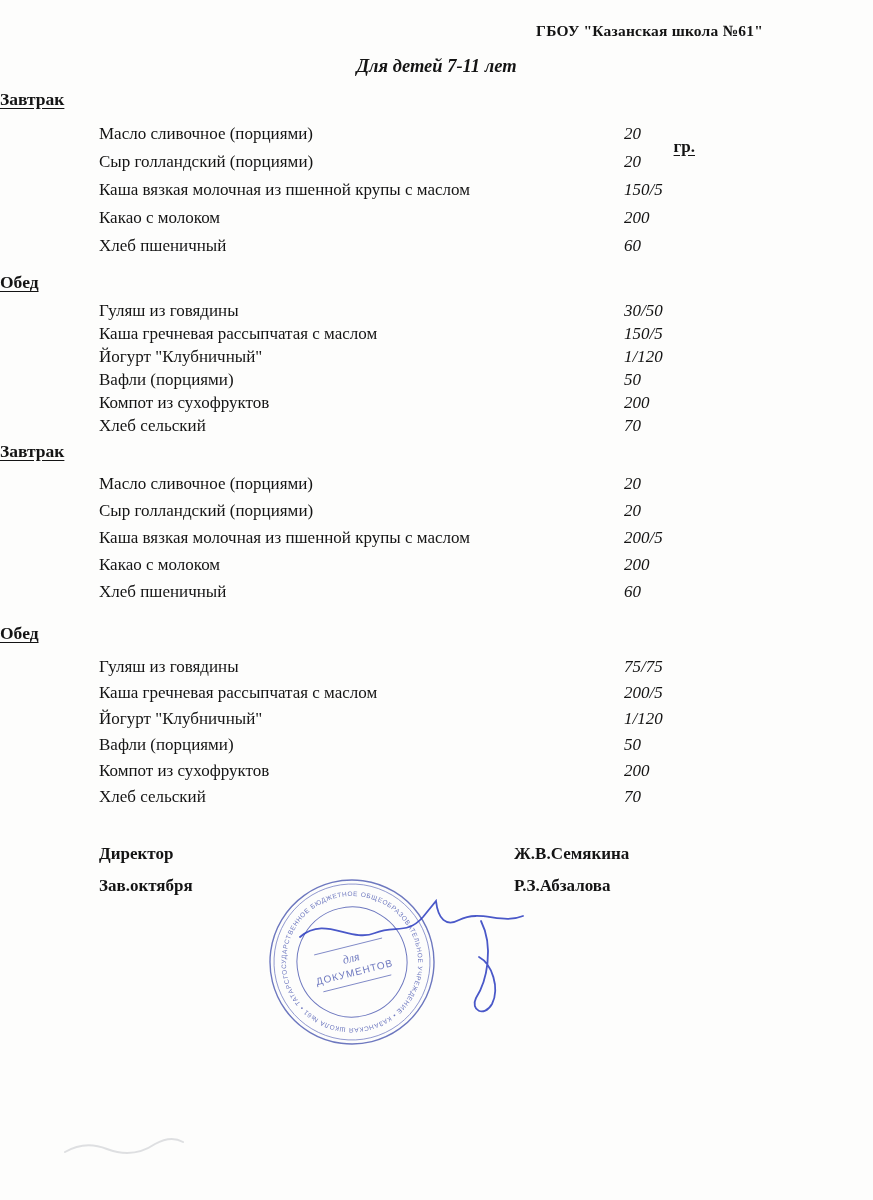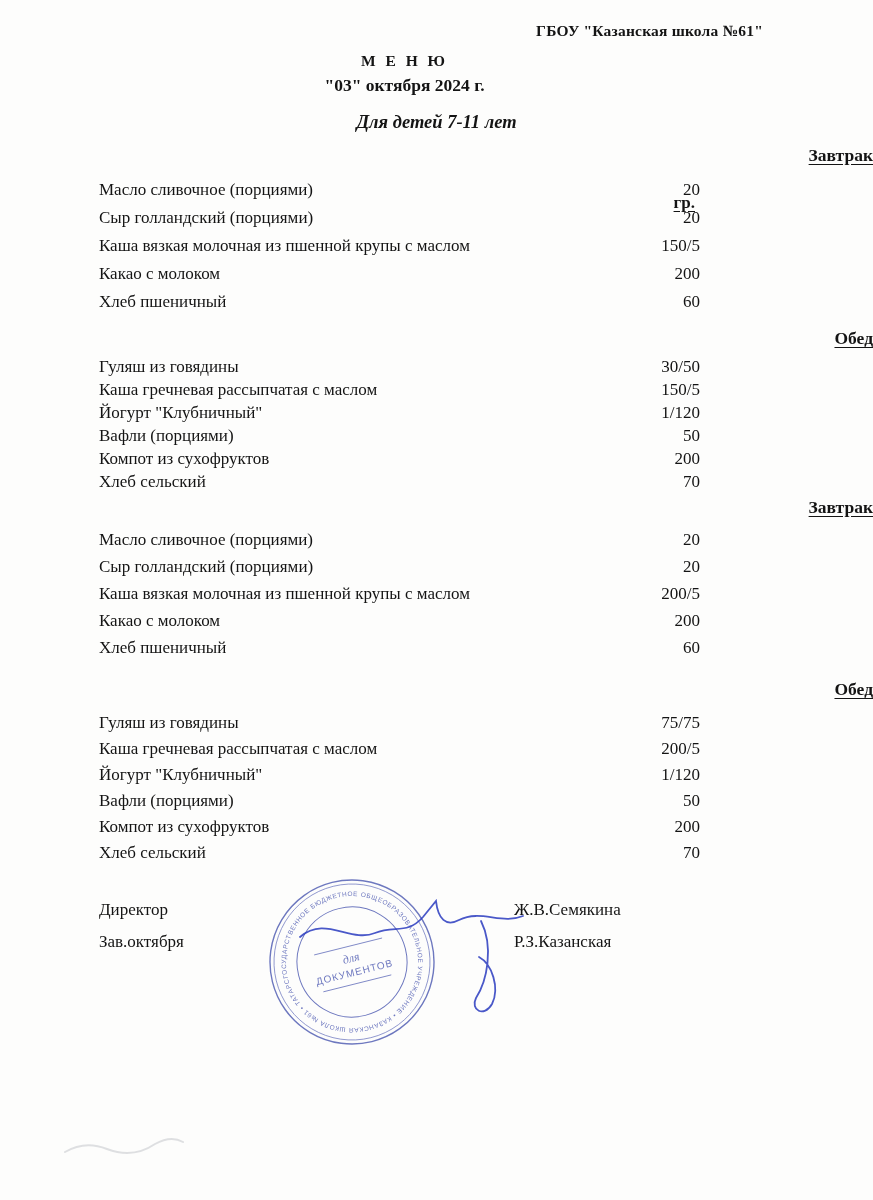--- a/index.html
+++ b/index.html
@@ -25,49 +25,49 @@
   .date-line  { font-weight:bold; font-size:17.5px; margin-top:5px; }
 
   .age-heading {
     text-align:center;
     font-weight:bold; font-style:italic;
     font-size:18.5px;
   }
   .age1 { margin-top:16px; }
   .age2 { margin-top:6px; }
 
-  .meal-heading-row { position:relative; text-align:right; }
+  .meal-heading-row { position:relative; text-align:left; }
   .meal-heading {
     font-weight:bold; font-size:17.5px;
     text-decoration:underline;
     text-underline-offset:3px;
   }
   .unit-header {
     position:absolute; right:178px; top:0;
     font-weight:bold; font-size:17px;
     text-decoration:underline;
     text-underline-offset:3px;
     margin-top:48px;
   }
   .mh-b1 { margin-top:12px; }
   .mh-l1 { margin-top:12px; }
   .mh-b2 { margin-top:4px; }
   .mh-l2 { margin-top:18px; }
 
   .content { margin-left:99px; margin-right:173px; } 
   .row { display:flex; justify-content:space-between; align-items:center; font-size:17px; }
-  .amount { width:76px; text-align:right; flex-shrink:0; }
+  .amount { width:76px; text-align:left; flex-shrink:0;font-style:italic; }
 
   .list-b1 { margin-top:10px; } .list-b1 .row { height:28px; }
   .list-l1 { margin-top:6px;  } .list-l1 .row { height:23px; }
   .list-b2 { margin-top:8px;  } .list-b2 .row { height:27px; }
   .list-l2 { margin-top:10px; } .list-l2 .row { height:26px; }
 
   .signatures { margin-top:34px; }
-  .sig-row { position:relative; height:32px; font-weight:normal; font-size:17px; }
+  .sig-row { position:relative; height:32px; font-weight:bold; font-size:17px; }
   .sig-name { position:absolute; left:415px; top:0; }
 
   .stamp {
     position:absolute; left:262px; top:872px;
     width:180px; height:180px;
     transform:rotate(-14deg);
     opacity:.8;
     pointer-events:none;
   }
   .signature-ink {
@@ -81,24 +81,20 @@
     pointer-events:none;
   }
 </style>
 </head>
 <body>
 
 <div class="page">
 
   <div class="school-header">ГБОУ "Казанская школа №61"</div>
 
-  <div class="title-block">
-    <div class="menu-title">М Е Н Ю</div>
-    <div class="date-line">"03" октября 2024 г.</div>
-  </div>
 
   <div class="age-heading age1">Для детей 7-11 лет</div>
 
   <div class="meal-heading-row mh-b1">
     <span class="meal-heading">Завтрак</span>
     <span class="unit-header">гр.</span>
   </div>
 
   <div class="content list-b1">
     <div class="row">
@@ -213,21 +209,21 @@
     </div>
   </div>
 
   <div class="content signatures">
     <div class="sig-row">
       <span>Директор</span>
       <span class="sig-name">Ж.В.Семякина</span>
     </div>
     <div class="sig-row">
       <span>Зав.октября</span>
-      <span class="sig-name">Р.З.Казанская</span>
+      <span class="sig-name">Р.З.Абзалова</span>
     </div>
   </div>
 
   <div class="stamp">
     <svg width="180" height="180" viewBox="0 0 180 180">
       <g fill="none" stroke-width="1.4" stroke="#4a57b0">
         <circle cx="90" cy="90" r="82"></circle>
         <circle cx="90" cy="90" r="78" stroke-width="0.7"></circle>
         <circle cx="90" cy="90" r="55" stroke-width="1"></circle>
       </g>

